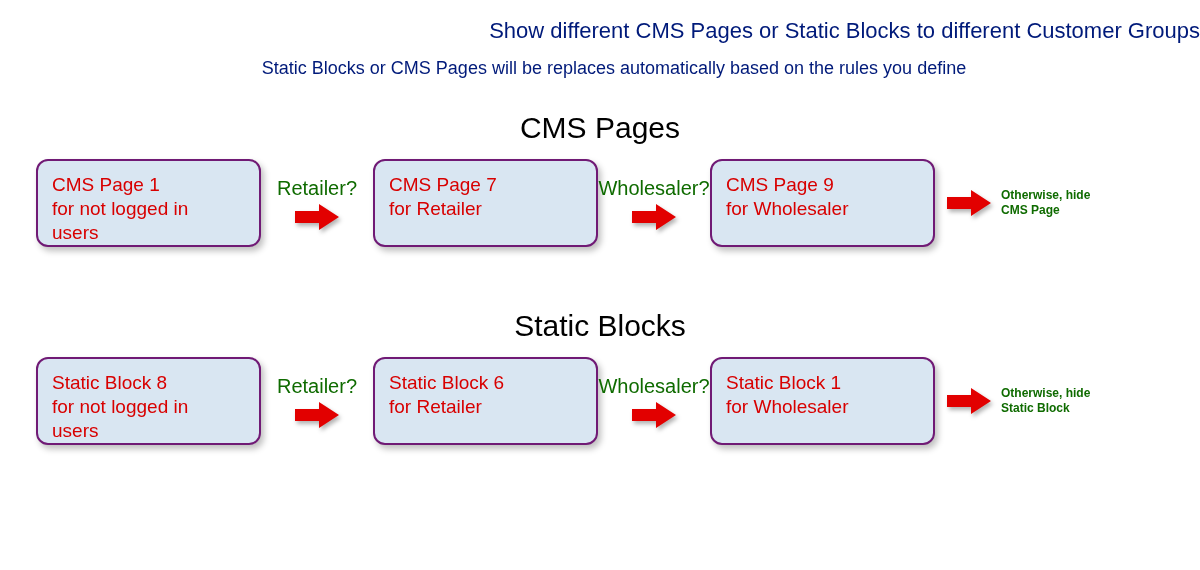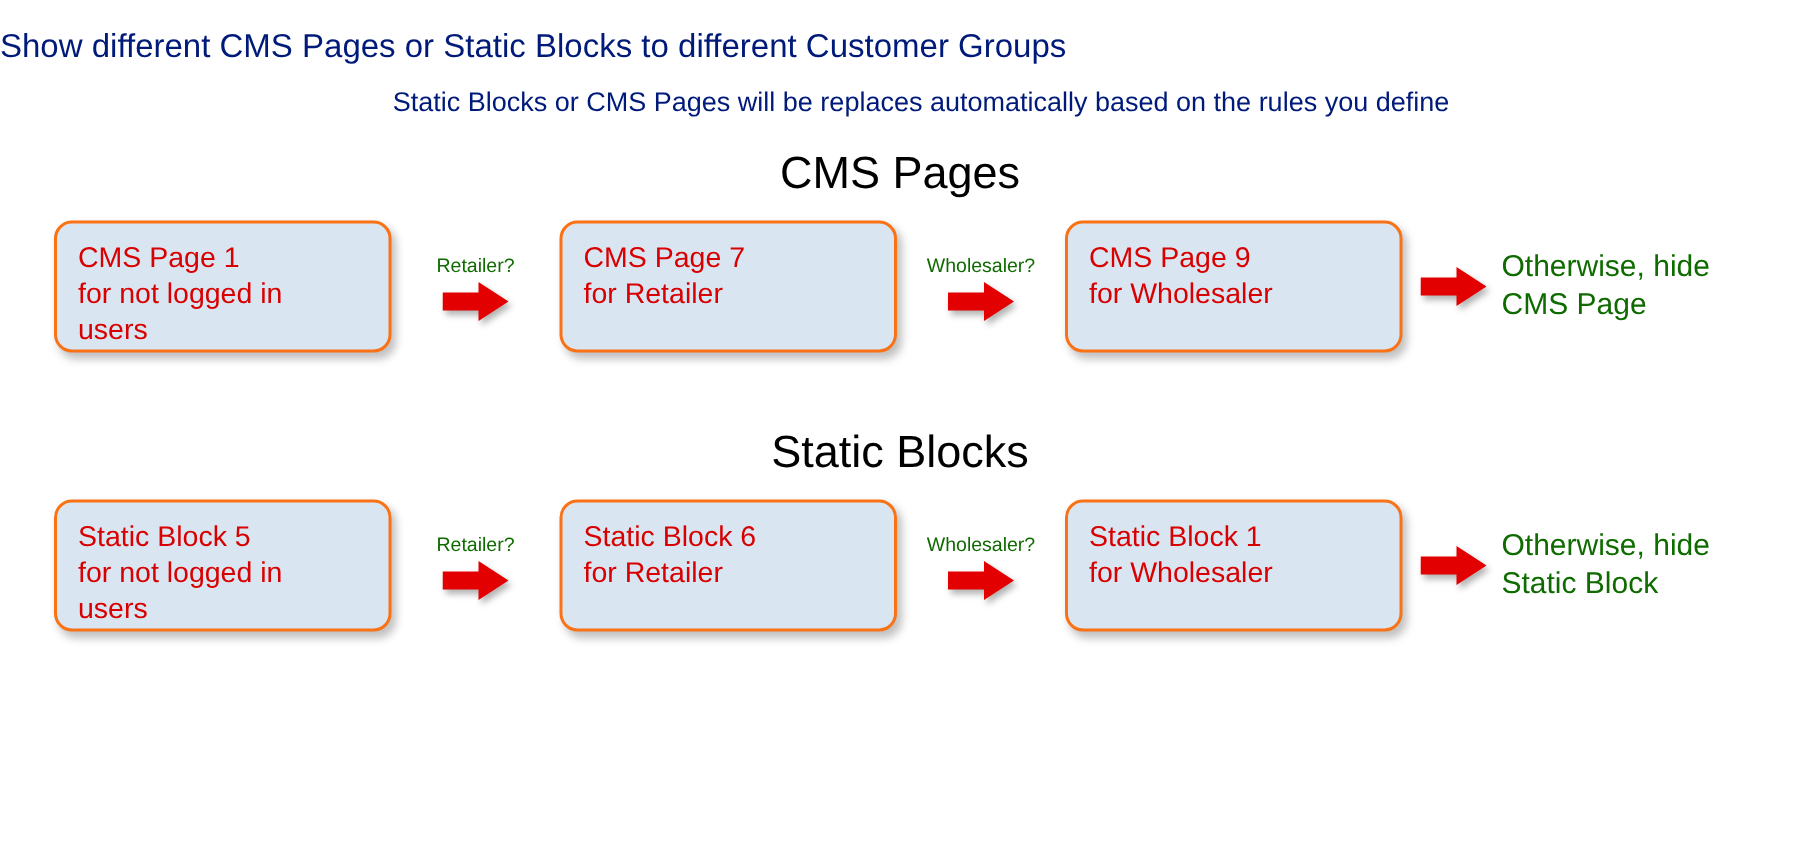--- a/index.html
+++ b/index.html
@@ -5,51 +5,51 @@
     * { box-sizing: border-box; margin: 0; padding: 0; }
     body {
       width: 1200px;
       height: 570px;
       background: #ffffff;
       font-family: Arial, Helvetica, sans-serif;
       position: relative;
       overflow: hidden;
     }
     .title {
-      text-align: left;
+      text-align: right;
       color: #001a7a;
       font-size: 22px;
       margin-top: 18px;
       font-weight: normal;
     }
     .subtitle {
       text-align: center;
       color: #001a7a;
       font-size: 18px;
       margin-top: 14px;
       font-weight: normal;
       padding-left: 28px;
     }
     .section-heading {
       text-align: center;
       color: #000000;
       font-size: 30px;
-      margin-top: 20px;
+      margin-top: 32px;
       margin-bottom: 14px;
       font-weight: normal;
     }
     .flow-row {
       display: flex;
       align-items: center;
       padding: 0 36px;
       gap: 8px;
     }
     .box {
       background: #d9e6f2;
-      border: 2px solid #f97316;
+      border: 2px solid #701a75;
       border-radius: 12px;
       width: 225px;
       height: 88px;
       padding: 12px 14px;
       box-shadow: 3px 4px 6px rgba(0,0,0,0.25);
       display: flex;
       align-items: flex-start;
       flex-shrink: 0;
     }
     .box-text {
@@ -60,37 +60,38 @@
     }
     .connector {
       display: flex;
       flex-direction: column;
       align-items: center;
       width: 96px;
       flex-shrink: 0;
     }
     .connector-label {
       color: #0f6b00;
-      font-size: 13px;
+      font-size: 20px;
       margin-bottom: 4px;
       white-space: nowrap;
     }
     .arrow {
       width: 44px;
       height: 26px;
       position: relative;
       filter: drop-shadow(2px 3px 2px rgba(0,0,0,0.3));
     }
     .arrow svg { display: block; }
     .end-note {
       color: #0f6b00;
-      font-size: 20px;
+      font-size: 12px;
       line-height: 1.25;
       white-space: pre-line;
       max-width: 140px;
+      font-weight: bold;
     }
     .end-group {
       display: flex;
       align-items: center;
       gap: 10px;
       margin-left: 4px;
     }
     .spacer-row { height: 30px; }
   </style>
 </head>
@@ -139,21 +140,21 @@
     <span class="end-note">Otherwise, hide
 CMS Page</span>
   </div>
 </div>
 
 <div class="spacer-row"></div>
 
 <h3 class="section-heading">Static Blocks</h3>
 <div class="flow-row">
   <div class="box">
-    <span class="box-text">Static Block 5
+    <span class="box-text">Static Block 8
 for not logged in
 users</span>
   </div>
   <div class="connector">
     <span class="connector-label">Retailer?</span>
     <span class="arrow">
       <svg viewBox="0 0 44 26" width="44" height="26">
           <polygon points="0,7 24,7 24,0 44,13 24,26 24,19 0,19" fill="#e20000"></polygon>
         </svg>
     </span>

